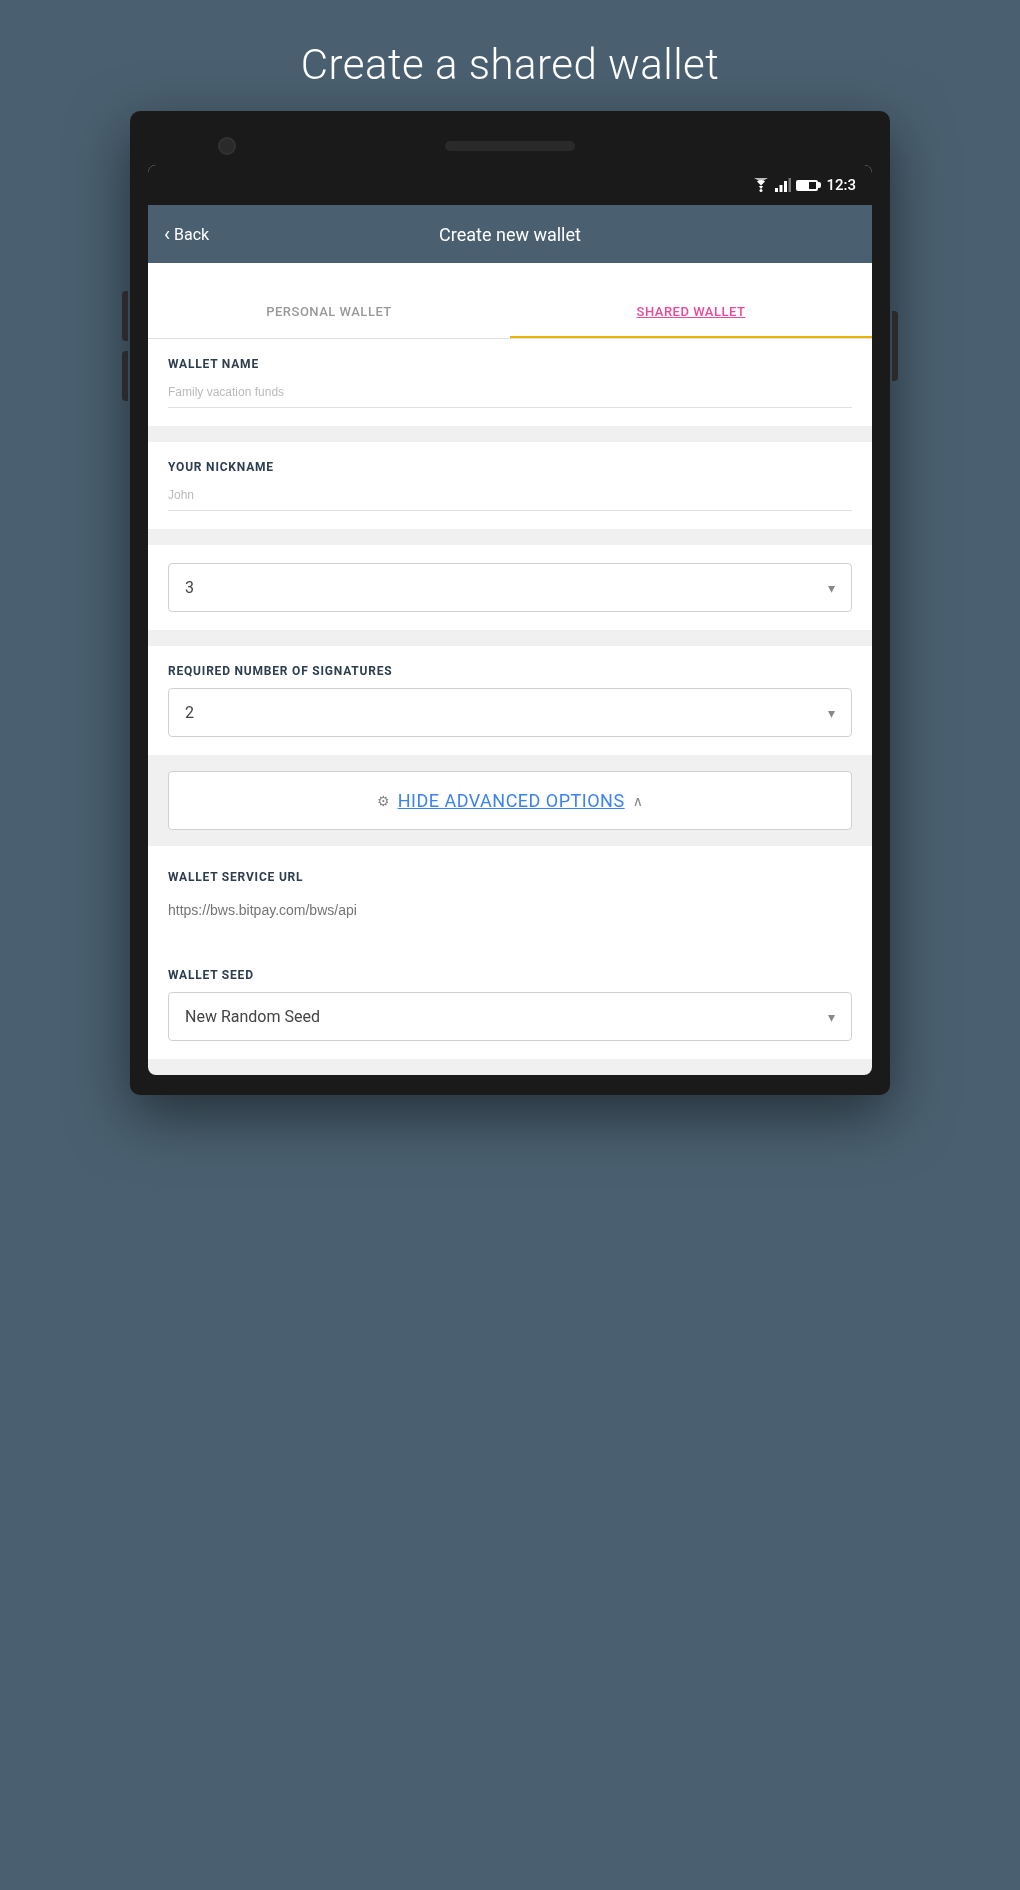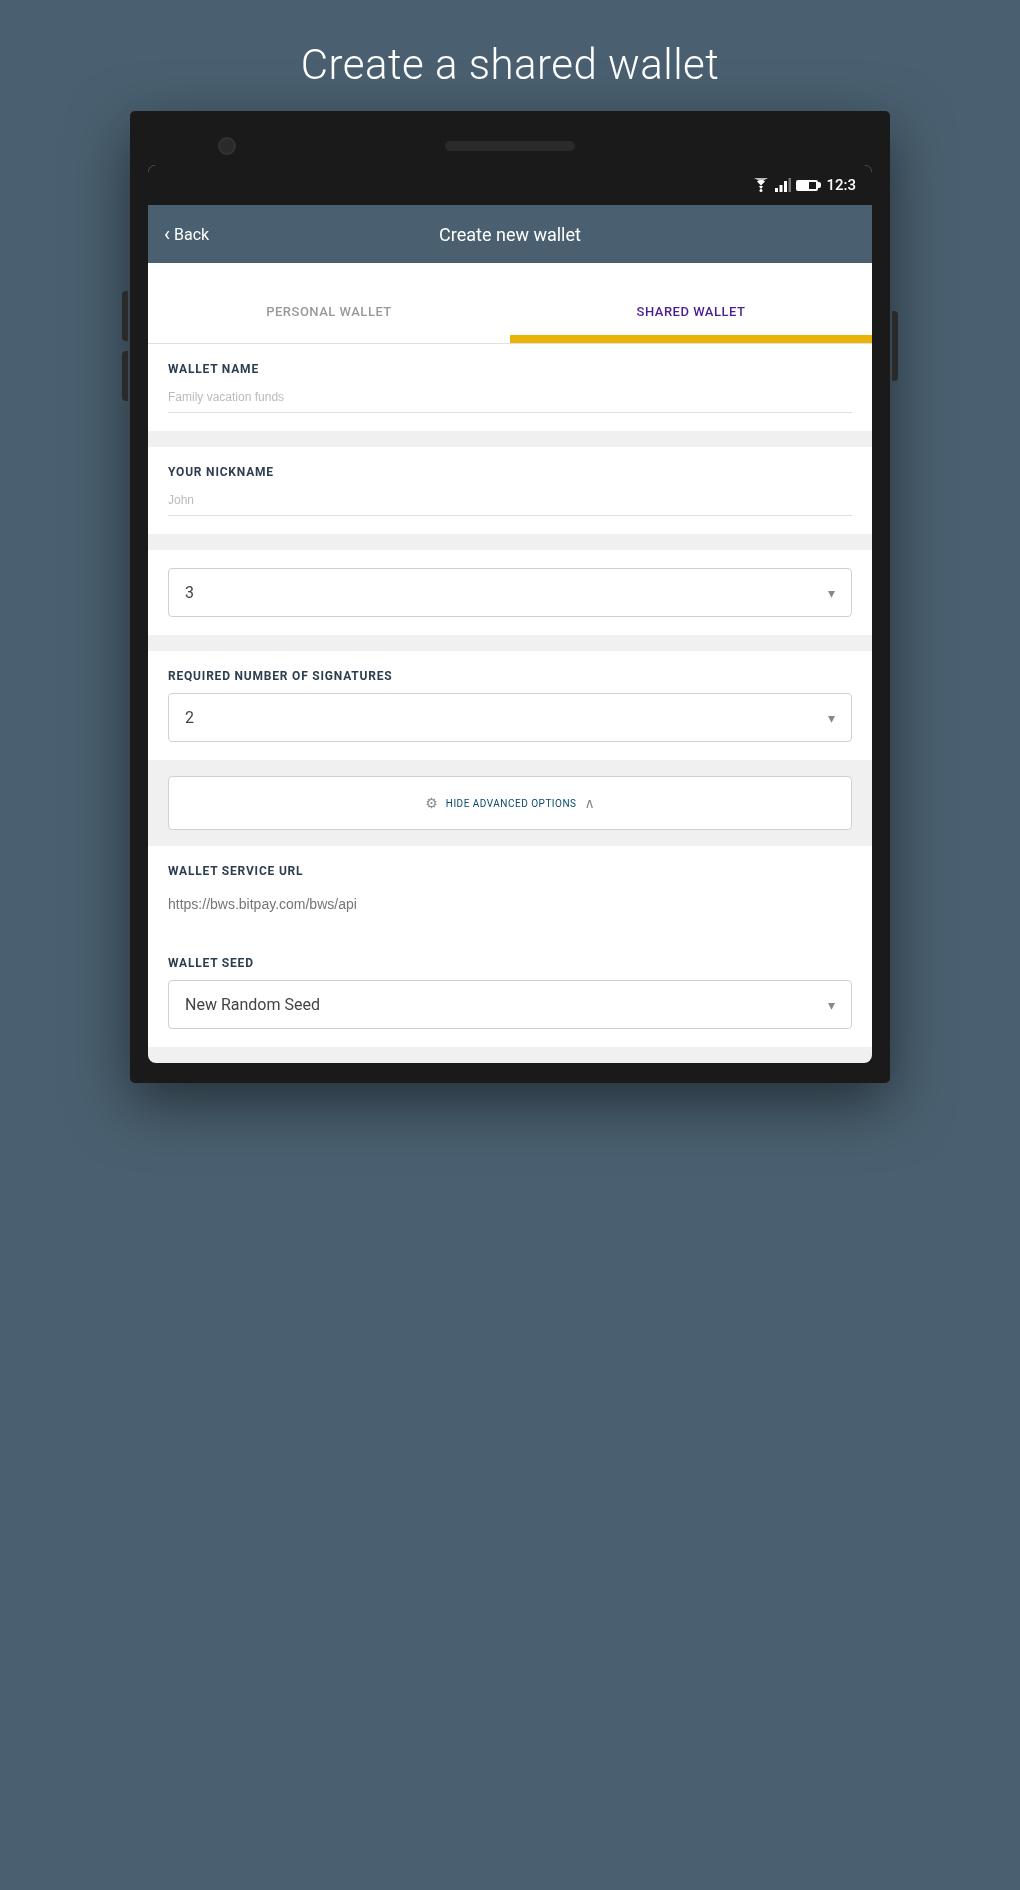--- a/index.html
+++ b/index.html
@@ -21,21 +21,21 @@
       font-weight: 300;
       text-align: center;
       margin-top: 40px;
       margin-bottom: 22px;
       letter-spacing: 0.5px;
     }
 
     .phone-wrapper {
       width: 760px;
       background: #1a1a1a;
-      border-radius: 5px;
+      border-radius: 10px;
       padding: 20px 18px;
       box-shadow: 0 20px 60px rgba(0,0,0,0.5);
       position: relative;
     }
 
     .phone-top {
       display: flex;
       align-items: center;
       justify-content: center;
       padding: 10px 0 14px;
@@ -156,22 +156,23 @@
       font-size: 13px;
       font-weight: 500;
       color: #999;
       letter-spacing: 0.5px;
       cursor: pointer;
       border-bottom: 3px solid transparent;
       margin-top: 25px;
     }
 
     .tab.active {
-      color: #4c1d95;
-      border-bottom: 8px solid #eab308;
+      color: #ec4899;
+      border-bottom: 2px solid #eab308;
+      text-decoration: underline;
     }
 
     .form-content {
       background: #f0f0f0;
       padding: 0;
     }
 
     .form-section {
       background: white;
       padding: 18px 20px;
@@ -230,33 +231,34 @@
       padding: 18px;
       text-align: center;
       cursor: pointer;
       display: flex;
       align-items: center;
       justify-content: center;
       gap: 8px;
     }
 
     .advanced-btn-text {
-      font-size: 10px;
-      color: #0c4a6e;
+      font-size: 18px;
+      color: #3b82f6;
       letter-spacing: 0.5px;
+      text-decoration: underline;
     }
 
     .advanced-btn-icon {
       color: #888;
       font-size: 14px;
     }
 
     .form-section-flat {
       background: white;
-      padding: 18px 20px;
+      padding: 24px 20px;
       margin-bottom: 0;
     }
 
     .field-input-url {
       width: 100%;
       border: none;
       background: transparent;
       padding: 8px 0;
       font-size: 14px;
       color: #aaa;

